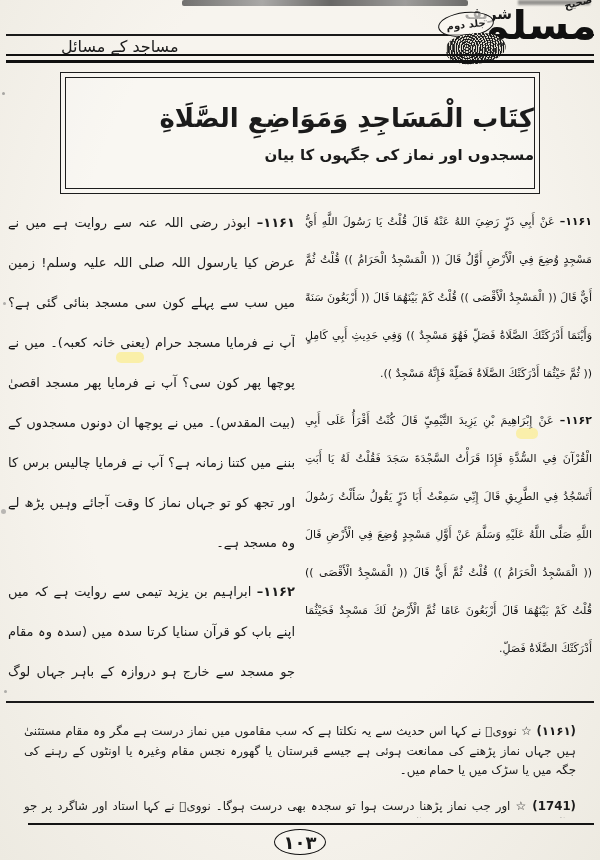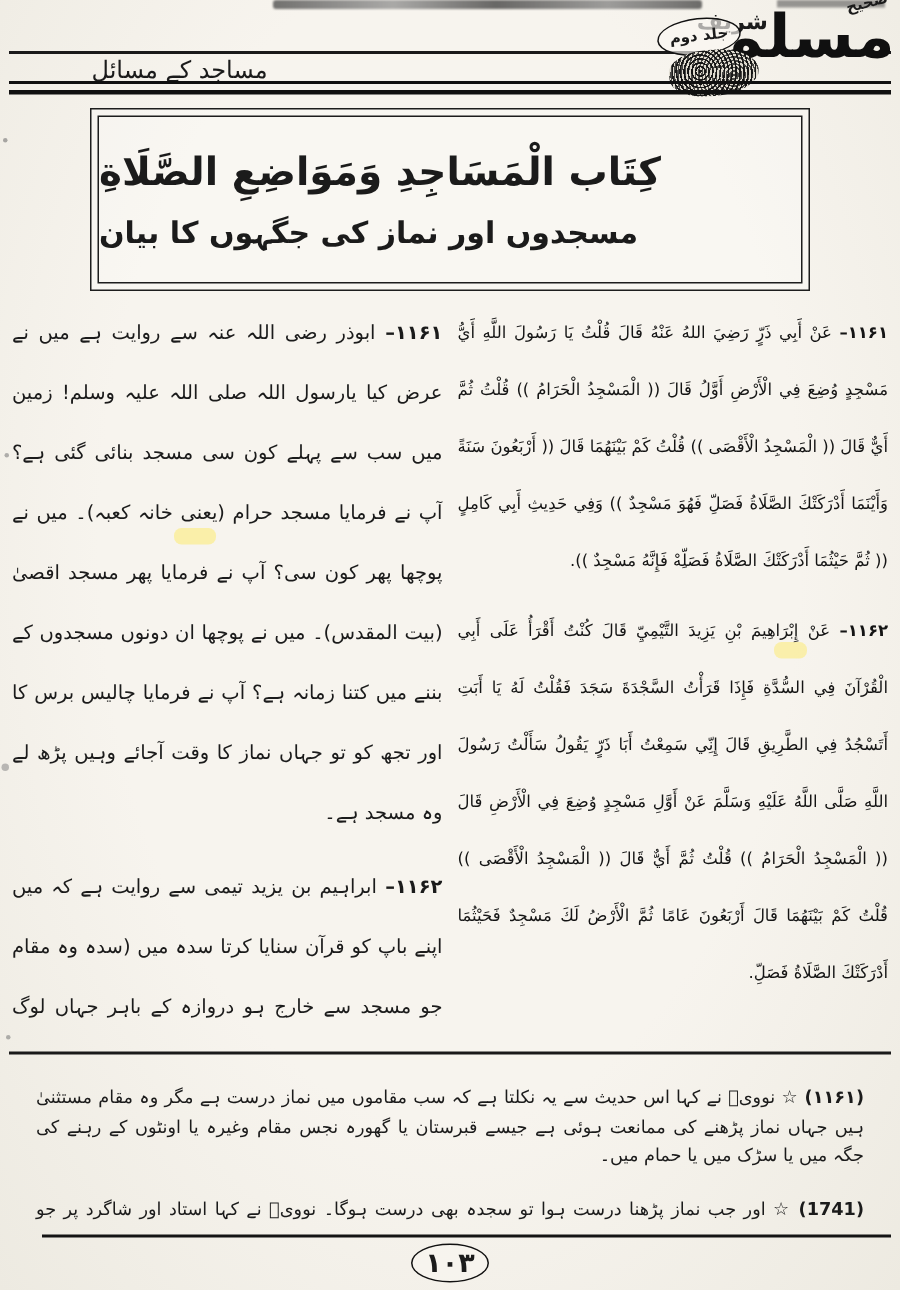--- a/index.html
+++ b/index.html
@@ -66,24 +66,24 @@
     border-top: 2.5px solid #101010; border-bottom: 3.5px solid #101010;
   }
 
   
   .title-box {
     position: absolute; top: 72px; left: 60px; width: 480px; height: 122px;
     border: 1.6px solid #1d1d1d; padding: 4px; background: rgba(255,255,255,.25);
   }
   .title-inner {
     width: 100%; height: 100%; border: 1.3px solid #1d1d1d;
-    display: flex; flex-direction: column; align-items: flex-end; justify-content: center; gap: 13px;
+    display: flex; flex-direction: column; align-items: flex-start; justify-content: center; gap: 13px;
   }
   .arabic-title { font-size: 26px; font-weight: bold; white-space: nowrap; }
-  .urdu-title   { font-size: 20px; font-weight: bold; white-space: nowrap; }
+  .urdu-title   { font-size: 15px; font-weight: bold; white-space: nowrap; }
 
   
   .columns { position: absolute; top: 203px; left: 8px; width: 584px; height: 497px; display: flex; gap: 10px; }
   .col { flex: 1; text-align: justify; overflow: hidden; }
   .arabic-col { font-size: 11px; line-height: 38px; color: #141414; }
   .urdu-col   { font-size: 13px; line-height: 40px; }
   .hadith { margin: 0 0 9px 0; }
   .hnum { font-weight: bold; }
 
   

